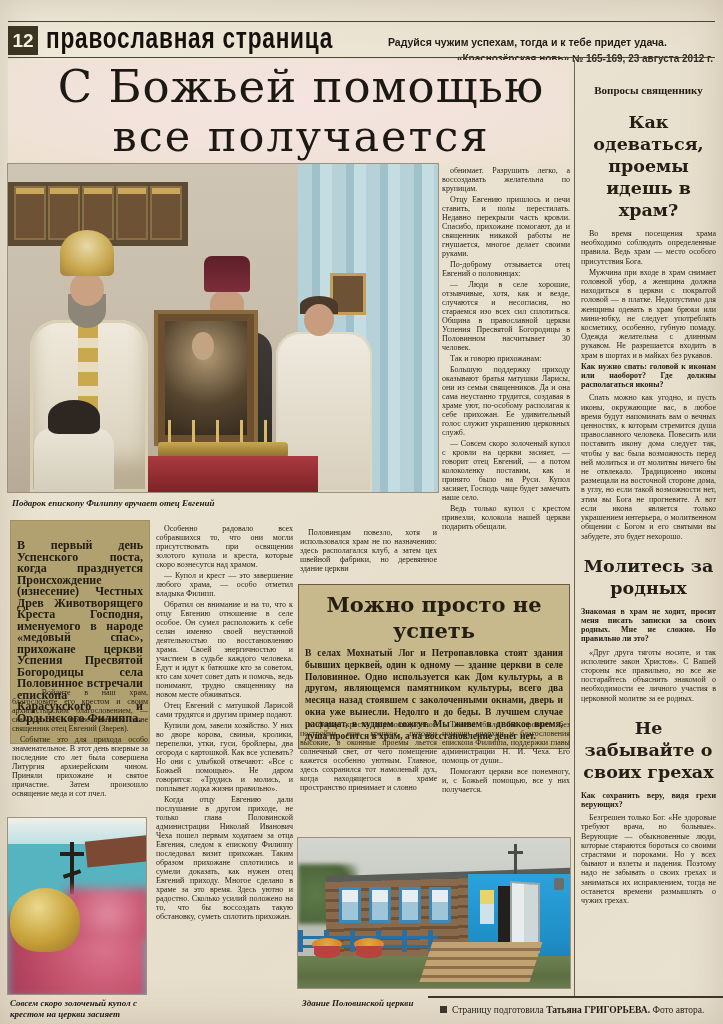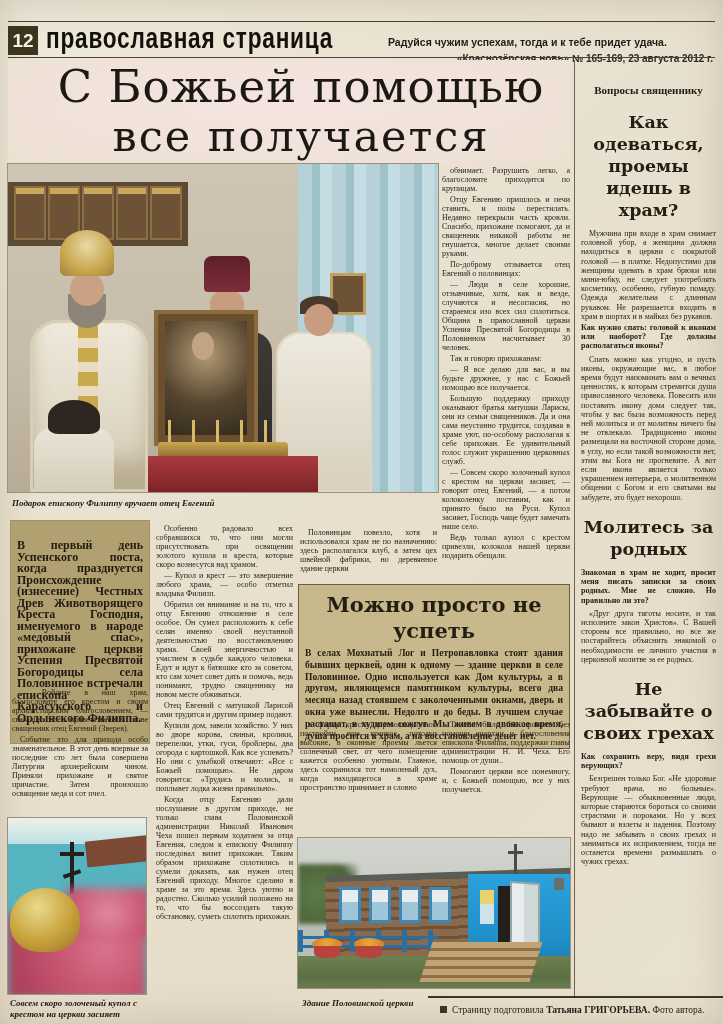--- a/index.html
+++ b/index.html
@@ -185,28 +185,27 @@
     </div>
     <div class="mp-candles"></div>
     <div class="mp-candelabrum"></div>
     <div class="mp-table"></div>
     <div class="mp-boy"></div>
     <div class="mp-boy-hair"></div>
   </div>
   <div class="abs caption" style="left:12px;top:498px;width:400px">Подарок епископу Филиппу вручает отец Евгений</div>
 
   <div class="abs bt" style="left:442px;top:166px;width:128px">
-      <p>обнимает. Разрушить легко, а благословите приходится по крупицам.</p>
+      <p>обнимает. Разрушить легко, а воссоздавать желательна по крупицам.</p>
       <p>Отцу Евгению пришлось и печи ставить, и полы перестилать. Недавно перекрыли часть кровли. Спасибо, прихожане помогают, да и священник никакой работы не гнушается, многое делает своими руками.</p>
       <p>По-доброму отзывается отец Евгений о половинцах:</p>
       <p>— Люди в селе хорошие, отзывчивые, хотя, как и везде, случаются и несогласия, но стараемся изо всех сил сплотиться. Община в православной церкви Успения Пресвятой Богородицы в Половинном насчитывает 30 человек.</p>
       <p>Так и говорю прихожанам:</p>
-      <p>— Я все делаю для вас, и вы будьте дружнее, у нас с Божьей помощью все получается.</p>
       <p>Большую поддержку приходу оказывают братья матушки Ларисы, они из семьи священников. Да и она сама неустанно трудится, создавая в храме уют, по-особому располагая к себе прихожан. Ее удивительный голос служит украшению церковных служб.</p>
-      <p>— Совсем скоро золоченый купол с крестом на церкви засияет, — говорит отец Евгений, — а потом колоколенку поставим, как и принято было на Руси. Купол засияет, Господь чаще будет замечать наше село.</p>
+      <p>— Совсем скоро золоченый купол с кровли на церкви засияет, — говорит отец Евгений, — а потом колоколенку поставим, как и принято было на Руси. Купол засияет, Господь чаще будет замечать наше село.</p>
       <p>Ведь только купол с крестом привезли, колокола нашей церкви подарить обещали.</p>
     </div>
 
   <div class="abs lead-box">В первый день Успенского поста, когда празднуется Происхождение (изнесение) Честных Древ Животворящего Креста Господня, именуемого в народе «медовый спас», прихожане церкви Успения Пресвятой Богородицы села Половинное встречали епископа Карасукского и Ордынского Филиппа.</div>
   <div class="abs bt" style="left:12px;top:688px;width:136px">
       <p>— Войдите в наш храм, благословите его крестом и своим архипастырским благословением, — сказал в своем приветственном слове священник отец Евгений (Зверев).</p>
       <p>Событие это для прихода особо знаменательное. В этот день впервые за последние сто лет была совершена Литургия архиерейским чином. Приняли прихожане и святое причастие. Затем произошло освящение меда и сот пчел.</p>
     </div>
 
   <div class="abs bt" style="left:156px;top:524px;width:137px">
@@ -269,20 +268,21 @@
   </div>
   <div class="abs caption" style="left:302px;top:998px;width:220px">Здание Половинской церкви</div>
 
   <div class="abs sb-sep"></div>
   <div class="abs" id="sidebar">
     <div class="sb-header">Вопросы священнику</div>
 
     <div>
       <div class="sb-title">Как одеваться, проемы идешь в храм?</div>
       <div class="sb-body">
+          <p>Во время посещения храма необходимо соблюдать определенные правила. Ведь храм — место особого присутствия Бога.</p>
           <p>Мужчина при входе в храм снимает головной убор, а женщина должна находиться в церкви с покрытой головой — в платке. Недопустимо для женщины одевать в храм брюки или мини-юбку, не следует употреблять косметику, особенно, губную помаду. Одежда желательна с длинным рукавом. Не разрешается входить в храм в шортах и в майках без рукавов.</p>
         </div>
     </div>
 
     <div>
       <div class="sb-q">Как нужно спать: головой к иконам или наоборот? Где должны располагаться иконы?</div>
       <div class="sb-body">
           <p>Спать можно как угодно, и пусть иконы, окружающие вас, в любое время будут напоминать вам о вечных ценностях, к которым стремится душа православного человека. Повесить или поставить икону дома следует так, чтобы у вас была возможность перед ней молиться и от молитвы ничего бы не отвлекало. Традиционно иконы размещали на восточной стороне дома, в углу, но если такой возможности нет, этим вы Бога не прогневите. А вот если икона является только украшением интерьера, о молитвенном общении с Богом и его святыми вы забудете, это будет нехорошо.</p>
         </div>
     </div>

